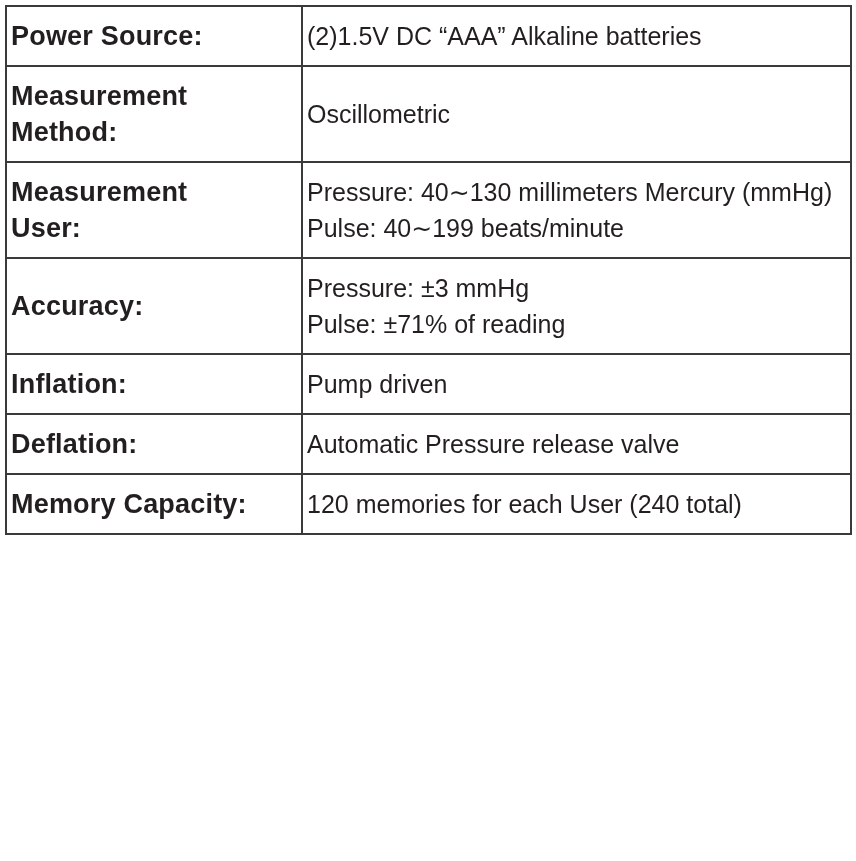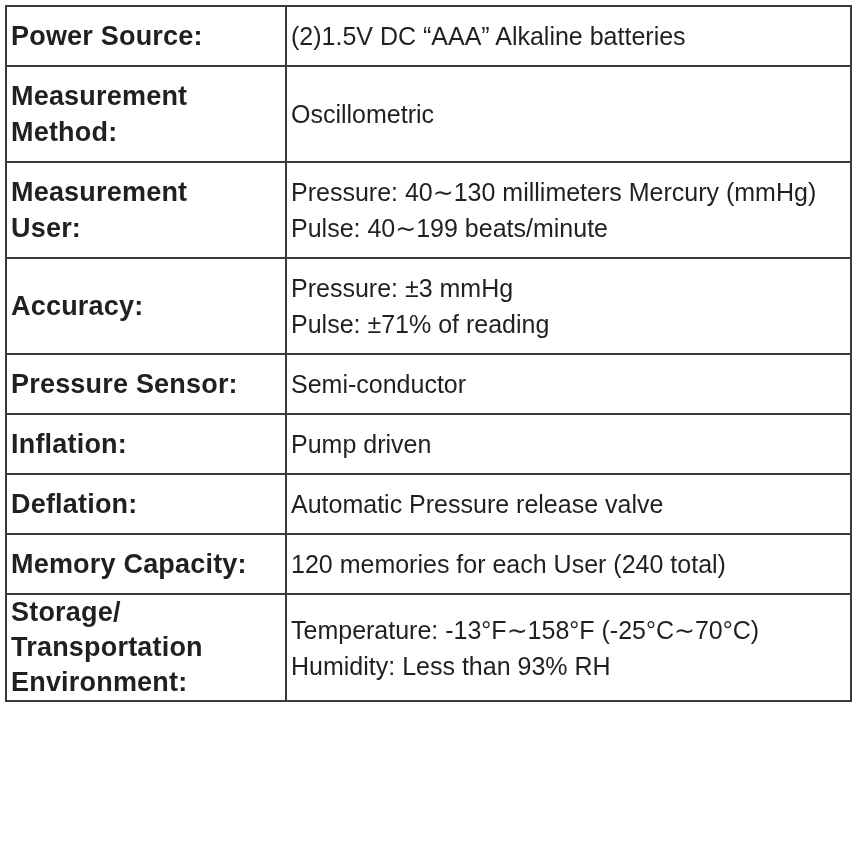--- a/index.html
+++ b/index.html
@@ -7,21 +7,21 @@
   table.specs {
     position:absolute; left:5px; top:5px;
     border-collapse:collapse;
     width:847px;
     font-family:"Liberation Sans", "DejaVu Sans", sans-serif;
     color:#231f20;
   }
   table.specs td {
     border:2px solid #3a3a3a;
     vertical-align:middle;
-    padding:0 0 0 4px;
+    padding:0 16px 0 4px;
   }
   td.label {
     width:274px;
     font-weight:bold;
     font-size:27px;
     line-height:36px;
     letter-spacing:0.2px;
   }
   td.value {
     font-size:25px;
@@ -69,28 +69,20 @@
       <td class="label">
         <span class="line">Accuracy:</span>
       </td>
       <td class="value">
         <span class="line">Pressure: ±3 mmHg</span>
         <span class="line">Pulse: ±71% of reading</span>
       </td>
     </tr>
     <tr class="h1">
       <td class="label">
-        <span class="line">Pressure Sensor:</span>
-      </td>
-      <td class="value">
-        <span class="line">Semi-conductor</span>
-      </td>
-    </tr>
-    <tr class="h1">
-      <td class="label">
         <span class="line">Inflation:</span>
       </td>
       <td class="value">
         <span class="line">Pump driven</span>
       </td>
     </tr>
     <tr class="h1">
       <td class="label">
         <span class="line">Deflation:</span>
       </td>
@@ -99,25 +91,14 @@
       </td>
     </tr>
     <tr class="h1">
       <td class="label">
         <span class="line">Memory Capacity:</span>
       </td>
       <td class="value">
         <span class="line">120 memories for each User (240 total)</span>
       </td>
     </tr>
-    <tr class="h3 last">
-      <td class="label">
-        <span class="line">Storage/</span>
-        <span class="line">Transportation</span>
-        <span class="line">Environment:</span>
-      </td>
-      <td class="value">
-        <span class="line">Temperature:  -13°F∼158°F (-25°C∼70°C)</span>
-        <span class="line">Humidity:  Less than 93% RH</span>
-      </td>
-    </tr>
   </tbody>
 </table>
 
 </body></html>

